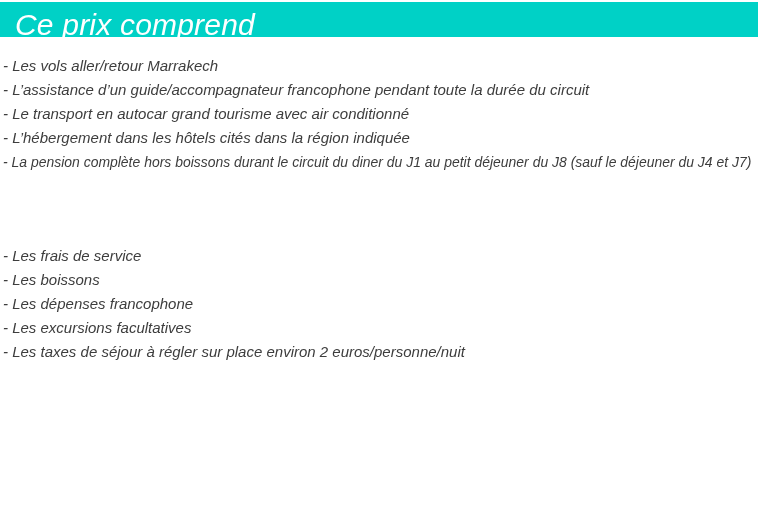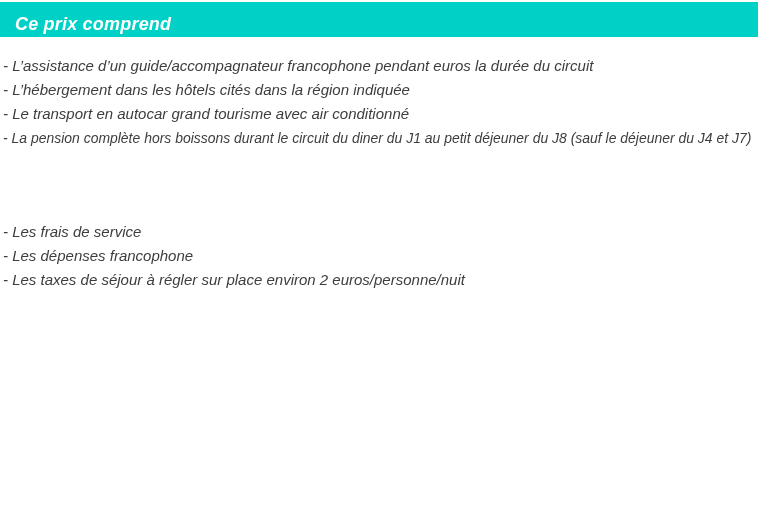--- a/index.html
+++ b/index.html
@@ -21,22 +21,22 @@
     width: 100%;
     height: 35px;
     background: var(--header-bg, #00D1C6);
     display: flex;
     align-items: center;
     padding: 0 15px;
     box-sizing: border-box;
   }
   .section-title {
     color: var(--header-text, #ffffff);
-    font-size: 18px;
-    font-weight: 700;
+    font-size: 30px;
+    font-weight: 400;
     font-style: italic;
     letter-spacing: 0.2px;
     white-space: nowrap;
     margin-top: 10px;
   }
   .list {
     padding: 17px 6px 0 3px;
   }
   .section--excluded {
     margin-top: 47px;
@@ -55,28 +55,31 @@
 </head>
 <body>
 
 <div class="page">
 
   <div class="section section--included">
     <div class="section-header">
       <span class="section-title">Ce prix comprend</span>
     </div>
     <div class="list">
-      <div class="list-item fit">- L’assistance d’un guide/accompagnateur francophone pendant euros la durée du circuit</div>
+      <div class="list-item fit">- Les vols aller/retour Marrakech</div>
+      <div class="list-item fit">- L’assistance d’un guide/accompagnateur francophone pendant toute la durée du circuit</div>
+      <div class="list-item fit">- Le transport en autocar grand tourisme avec air conditionné</div>
       <div class="list-item fit">- L’hébergement dans les hôtels cités dans la région indiquée</div>
-      <div class="list-item fit">- Le transport en autocar grand tourisme avec air conditionné</div>
       <div class="list-item fit" style="transform-origin: left center; transform: scaleX(0.93);">- La pension complète hors boissons durant le circuit du diner du J1 au petit déjeuner du J8 (sauf le déjeuner du J4 et J7)</div>
     </div>
   </div>
 
   <div class="section section--excluded">
     <div class="list">
       <div class="list-item fit">- Les frais de service</div>
+      <div class="list-item fit">- Les boissons</div>
       <div class="list-item fit">- Les dépenses francophone</div>
+      <div class="list-item fit">- Les excursions facultatives</div>
       <div class="list-item fit">- Les taxes de séjour à régler sur place environ 2 euros/personne/nuit</div>
     </div>
   </div>
 
 </div>
 
 </body></html>

